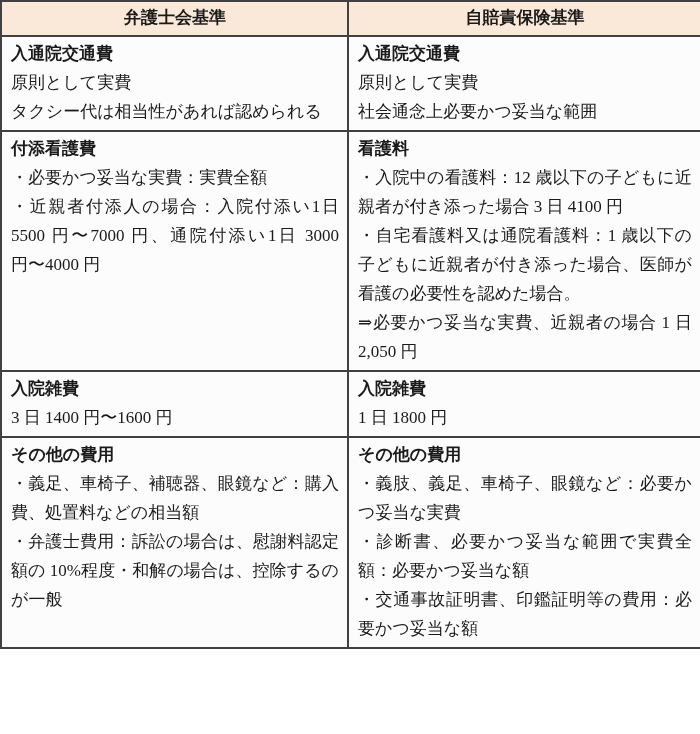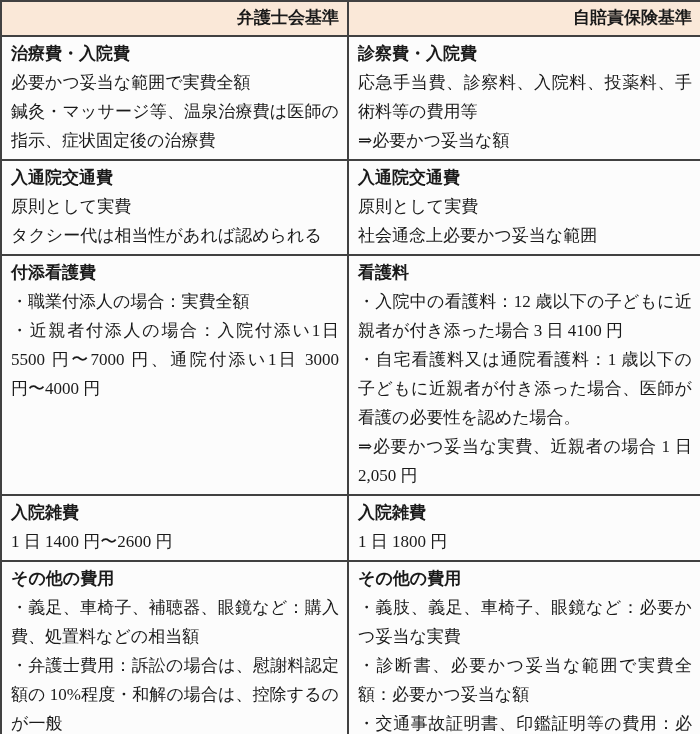--- a/index.html
+++ b/index.html
@@ -25,21 +25,21 @@
   col.c-right{width:353px;}
   th,td{
     border:2px solid var(--border);
     vertical-align:top;
     padding:2px 8px 4px 9px;
     font-size:17px;
     overflow:hidden;
   }
   th{
     background:var(--header-bg);
-    text-align:right;
+    text-align:center;
     font-weight:bold;
     height:26px;
     line-height:26px;
     padding-top:3px;
   }
   td{
     line-height:29px;
     text-align:justify;
   }
   td .cell-title{font-weight:bold;}
@@ -58,61 +58,49 @@
     <col class="c-left">
     <col class="c-right">
   </colgroup>
   <thead>
     <tr>
       <th>弁護士会基準</th>
       <th>自賠責保険基準</th>
     </tr>
   </thead>
   <tbody>
-    <tr class="r1">
-      <td>
-        <div class="cell-title">治療費・入院費</div>
-        <p>必要かつ妥当な範囲で実費全額</p>
-        <p>鍼灸・マッサージ等、温泉治療費は医師の指示、症状固定後の治療費</p>
-      </td>
-      <td>
-        <div class="cell-title">診察費・入院費</div>
-        <p>応急手当費、診察料、入院料、投薬料、手術料等の費用等</p>
-        <p>⇒必要かつ妥当な額</p>
-      </td>
-    </tr>
     <tr class="r2">
       <td>
         <div class="cell-title">入通院交通費</div>
         <p>原則として実費</p>
         <p>タクシー代は相当性があれば認められる</p>
       </td>
       <td>
         <div class="cell-title">入通院交通費</div>
         <p>原則として実費</p>
         <p>社会通念上必要かつ妥当な範囲</p>
       </td>
     </tr>
     <tr class="r3">
       <td>
         <div class="cell-title">付添看護費</div>
-        <p>・職業付添人の場合：実費全額</p>
+        <p>・必要かつ妥当な実費：実費全額</p>
         <p>・近親者付添人の場合：入院付添い1日 5500 円〜7000 円、通院付添い1日 3000 円〜4000 円</p>
       </td>
       <td>
         <div class="cell-title">看護料</div>
         <p>・入院中の看護料：12 歳以下の子どもに近親者が付き添った場合 3 日 4100 円</p>
         <p>・自宅看護料又は通院看護料：1 歳以下の子どもに近親者が付き添った場合、医師が看護の必要性を認めた場合。</p>
         <p>⇒必要かつ妥当な実費、近親者の場合 1 日 2,050 円</p>
       </td>
     </tr>
     <tr class="r4">
       <td>
         <div class="cell-title">入院雑費</div>
-        <p>1 日 1400 円〜2600 円</p>
+        <p>3 日 1400 円〜1600 円</p>
       </td>
       <td>
         <div class="cell-title">入院雑費</div>
         <p>1 日 1800 円</p>
       </td>
     </tr>
     <tr class="r5">
       <td>
         <div class="cell-title">その他の費用</div>
         <p>・義足、車椅子、補聴器、眼鏡など：購入費、処置料などの相当額</p>

